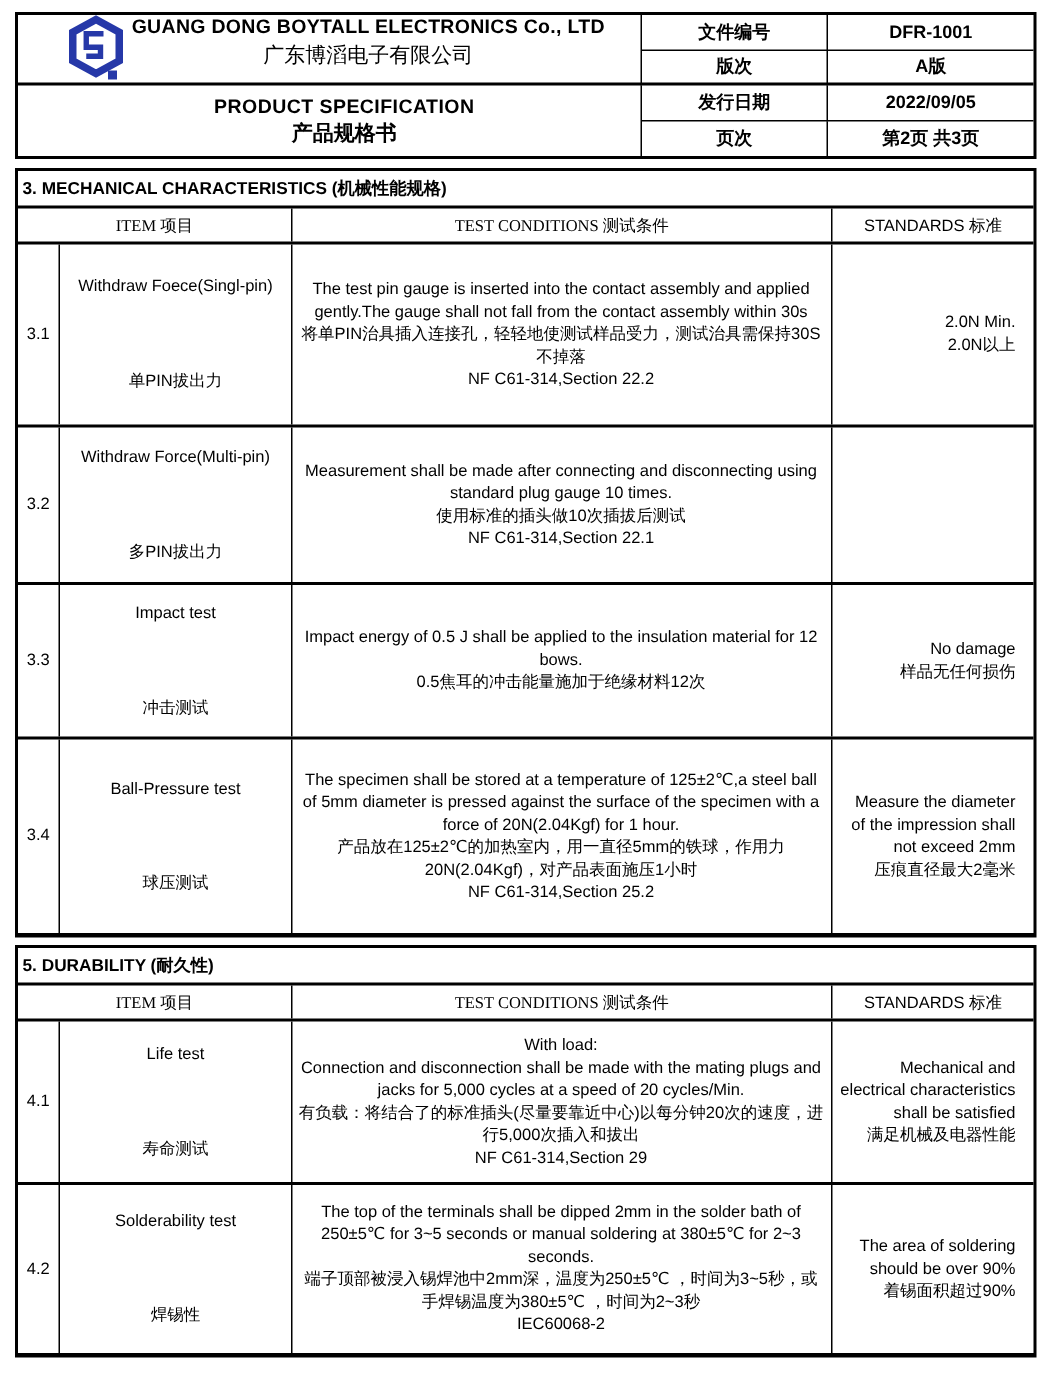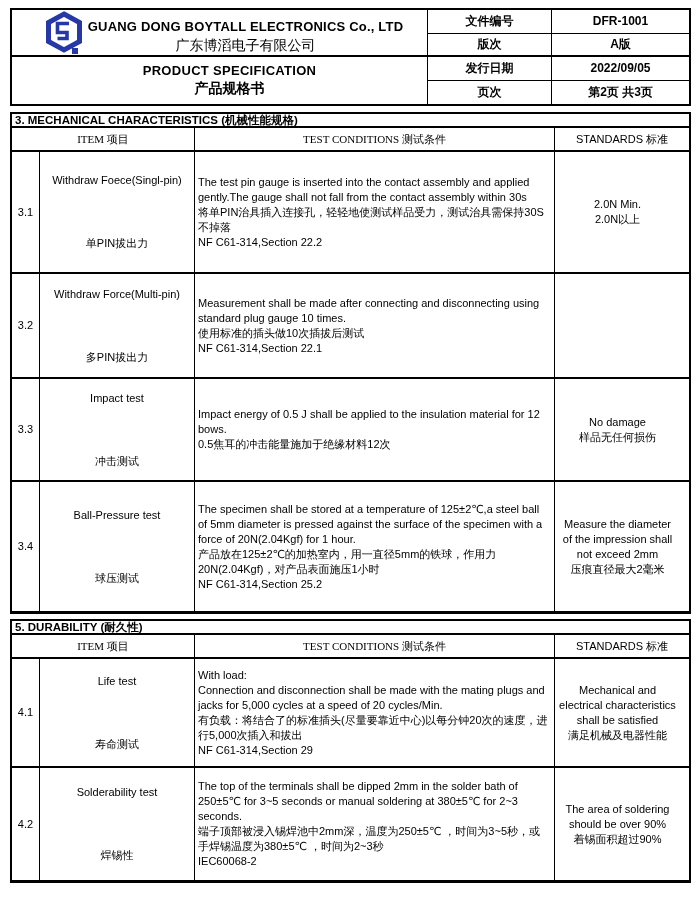--- a/index.html
+++ b/index.html
@@ -16,21 +16,21 @@
   
   .hdr {
     display:grid;
     grid-template-columns:416px 124px 1fr;
     grid-template-rows:repeat(4,1fr);
     height:98px;
   }
   .hdr-left-top {
     grid-column:1; grid-row:1/3;
     border-right:1px solid #000; border-bottom:2px solid #000;
-    display:flex; align-items:flex-end;padding-left:20px;
+    display:flex; align-items:flex-start;padding-left:20px;
   }
   .logo-wrap { margin-left:12px; flex:0 0 auto; display:flex; }
   .company-block { flex:1; text-align:center; padding-right:20px; }
   .company-en { font-size:13px; font-weight:bold; letter-spacing:.2px; }
   .company-cn { font-size:14px; font-weight:normal; margin-top:3px; }
   .hdr-left-bottom {
     grid-column:1; grid-row:3/5;
     border-right:1px solid #000;
     display:flex; flex-direction:column; justify-content:center; align-items:center;margin-left:20px;
   }
@@ -43,21 +43,21 @@
   }
   .hcell.lab { border-right:1px solid #000; }
   .hcell.thick { border-bottom:2px solid #000; }
   .hcell.last { border-bottom:none; }
 
   
   .gap6 { height:6px; }
   .gap5 { height:5px; }
   .sec { border-bottom-width:3px; }
   .band {
-    height:14px; border-bottom:2px solid #000;
+    height:25px; border-bottom:2px solid #000;
     display:flex; align-items:center;
     font-size:11.5px; font-weight:bold; padding-left:3px;
   }
   .colhead {
     display:grid; grid-template-columns:183px 360px 1fr;
     height:24px; border-bottom:2px solid #000;
   }
   .colhead > div {
     display:flex; align-items:center; justify-content:center;
     font-size:11px;
@@ -68,22 +68,22 @@
     display:grid; grid-template-columns:28px 155px 360px 1fr;
     border-bottom:2px solid #000;
   }
   .row.last { border-bottom:none; }
   .c {
     display:flex; flex-direction:column; justify-content:center;
     font-size:11px; line-height:15px;
   }
   .c.num { align-items:center; border-right:1px solid #000; }
   .c.item { align-items:center; text-align:center; border-right:1px solid #000; padding:0 2px;gap:48px; }
-  .c.cond { border-right:1px solid #000; padding:2px 4px 2px 3px; text-align:left; }
-  .c.std  { padding:2px 12px 2px 3px; text-align:center; }
+  .c.cond { border-right:1px solid #000; padding:2px 4px 2px 3px; text-align:center; }
+  .c.std  { padding:2px 12px 2px 3px; text-align:right; }
 </style>
 </head>
 <body>
 
 <div class="page">
 
   <div class="box hdr">
     <div class="hdr-left-top">
       <span class="logo-wrap">
         <svg width="40" height="44" viewBox="0 0 40 44">

